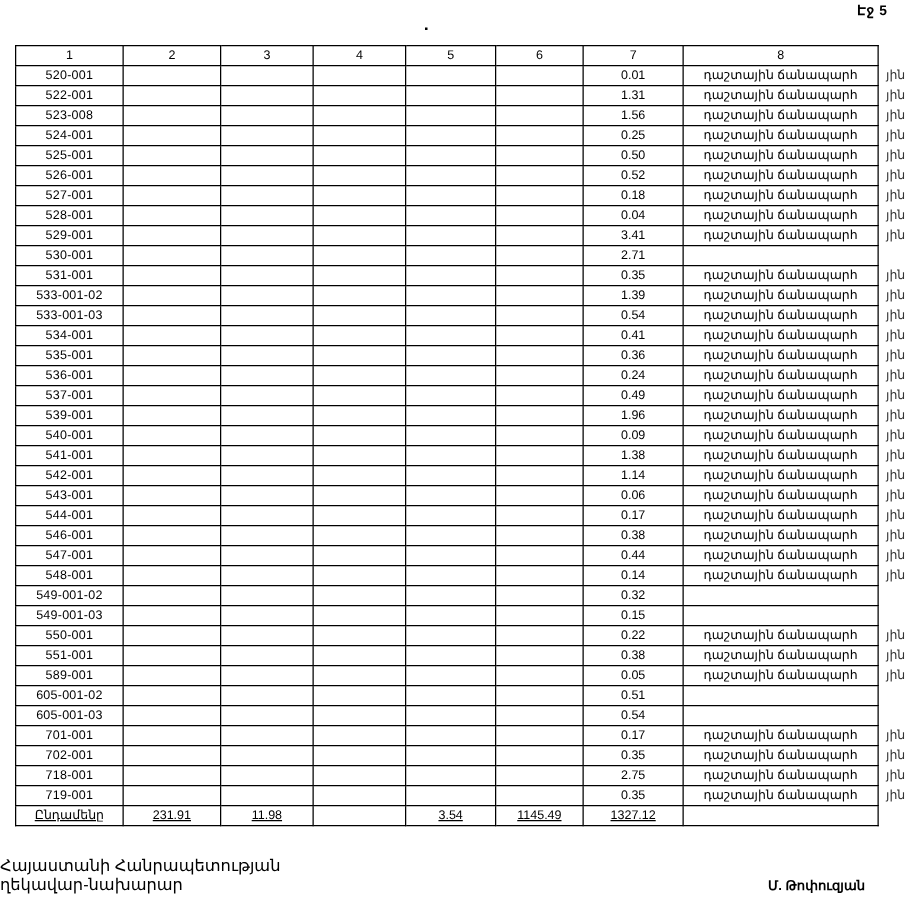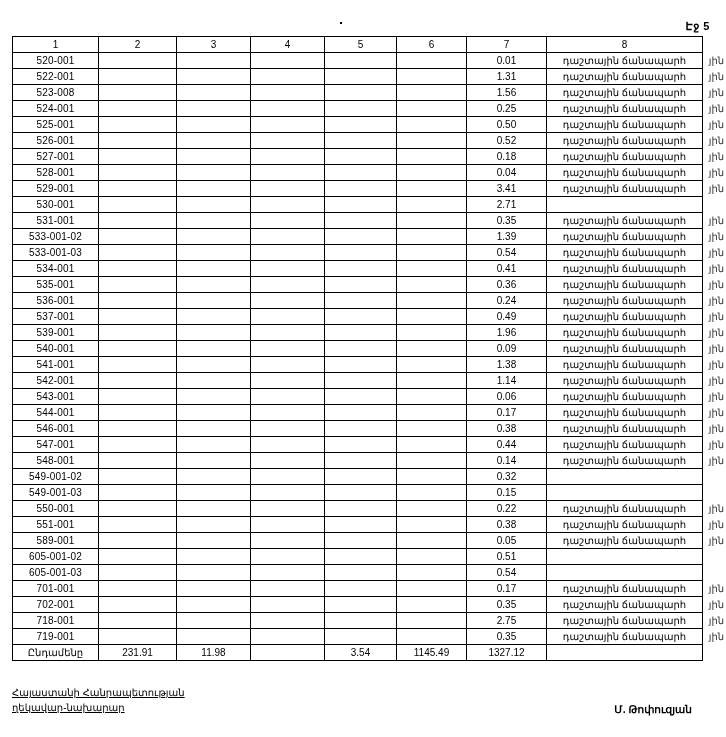--- a/index.html
+++ b/index.html
@@ -15,21 +15,21 @@
     position: relative;
     overflow: hidden;
   }
   .page {
     position: relative;
     width: 726px;
     height: 737px;
   }
   .page-number {
     position: absolute;
-    top: 20px;
+    top: 2px;
     right: 16px;
     font-size: 11px;
     font-weight: bold;
     letter-spacing: 0.5px;
   }
   .dot-mark {
     position: absolute;
     top: 22px;
     left: 340px;
     width: 2px;
@@ -83,31 +83,31 @@
   .tail-cell {
     font-size: 9px;
     text-align: right;
     color: #333;
     border: none;
     padding-right: 2px;
   }
   .total-row td {
     height: 17px;
     font-size: 10.5px;
+    text-decoration: underline;
   }
   .total-label {
     font-size: 10px;
   }
   .footer {
     position: absolute;
-    left: 12px;
+    left: 0;
     bottom: 22px;
-    font-size: 10px;
+    font-size: 13px;
     line-height: 15px;
-    text-decoration: underline;
   }
   .signature {
     position: absolute;
     right: 34px;
     bottom: 22px;
     font-size: 10.5px;
     font-weight: bold;
   }
   .footer div { white-space: nowrap; }
 </style>

